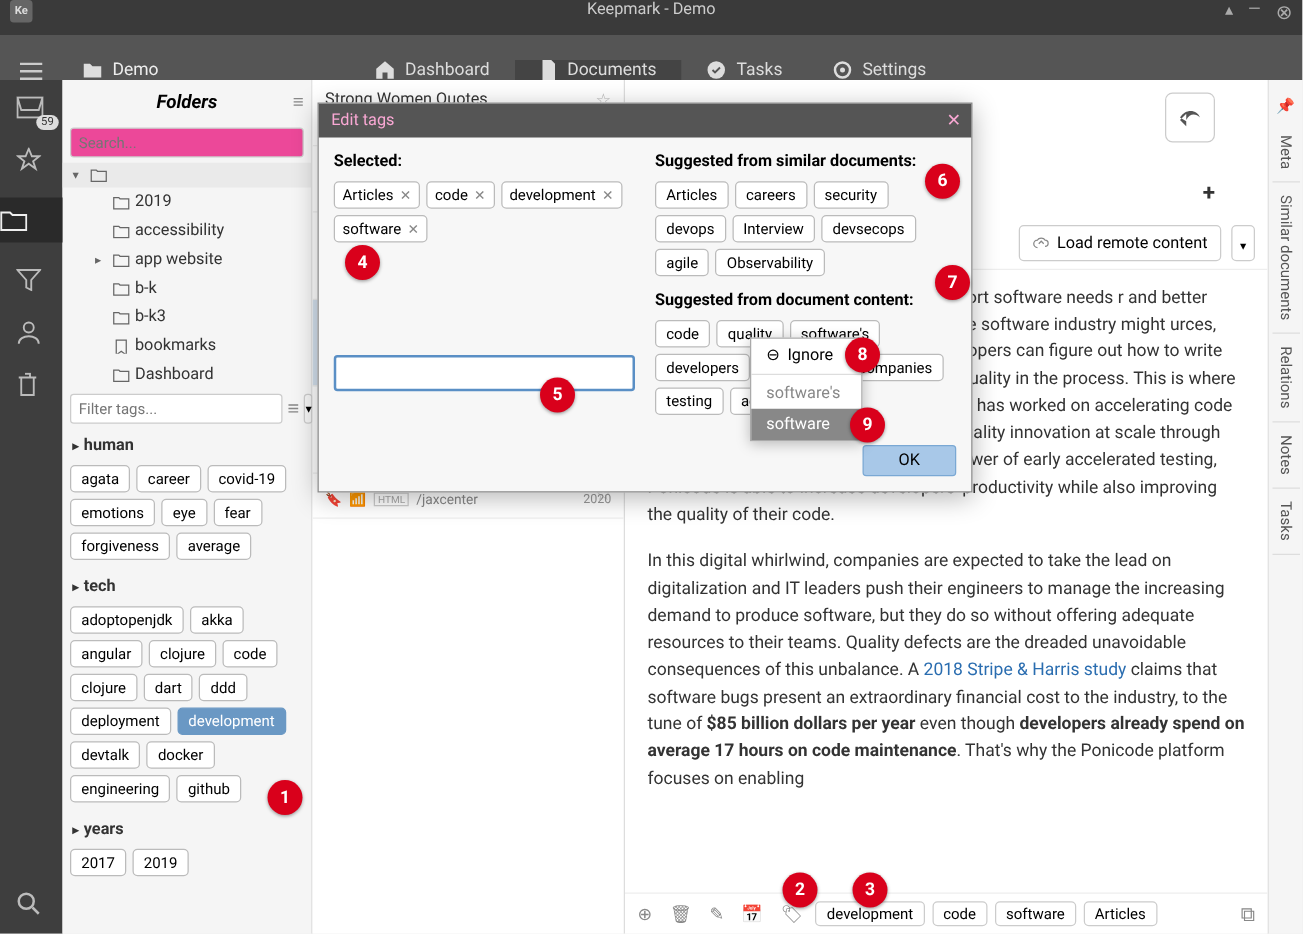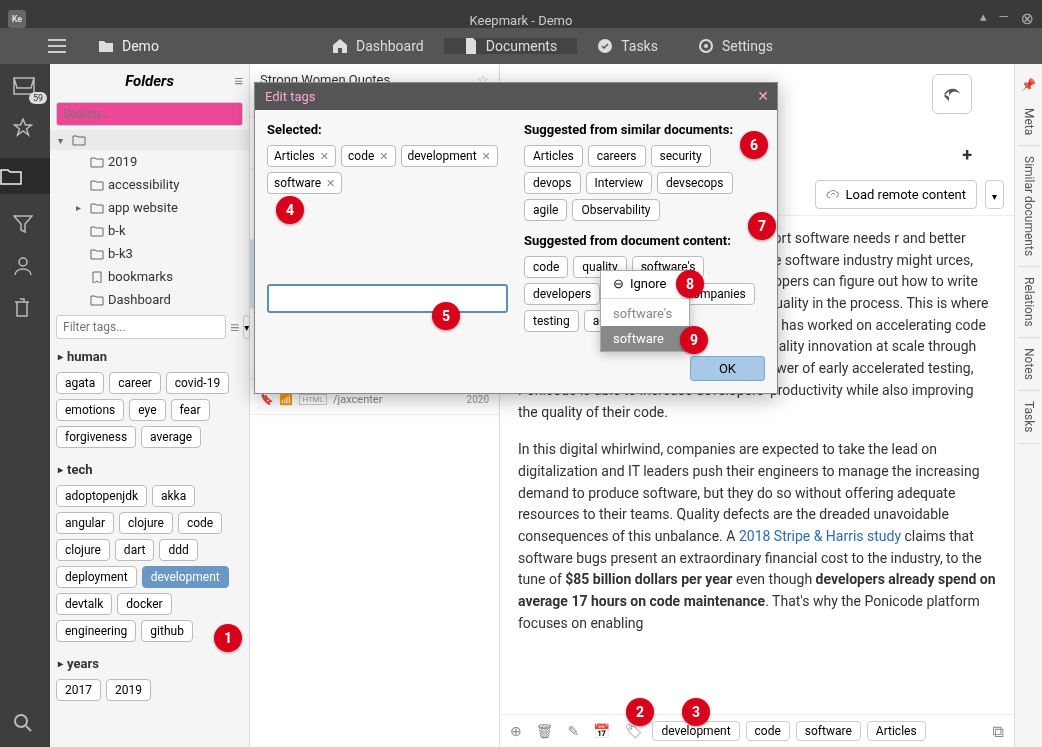--- a/index.html
+++ b/index.html
@@ -1,25 +1,25 @@
 <!DOCTYPE html>
 <html><head>
 <meta charset="utf-8">
 <style>
 * { margin: 0; padding: 0; box-sizing: border-box; font-family: -apple-system, BlinkMacSystemFont, "Segoe UI", Roboto, sans-serif; }
 body { width: 1042px; height: 747px; background: #f0f0f0; overflow: hidden; position: relative; }
 
 
-.titlebar { height: 28px; background: #3a3a3a; display: flex; align-items: flex-end; justify-content: center; position: relative; color: #ccc; font-size: 13px; }
+.titlebar { height: 28px; background: #3a3a3a; display: flex; align-items: flex-start; justify-content: center; position: relative; color: #ccc; font-size: 13px; }
 .titlebar .logo { position: absolute; left: 8px; display:flex; align-items:center; gap:4px; }
 .titlebar .window-controls { position: absolute; right: 8px; display: flex; gap: 12px; color: #aaa; }
 .titlebar .window-controls span { cursor: pointer; }
 
 
-.top-toolbar { height: 36px; background: #555; display: flex; align-items: center; padding-left: 32px; }
+.top-toolbar { height: 36px; background: #555; display: flex; align-items: flex-end; }
 .hamburger { width: 50px; display: flex; align-items: center; justify-content: center; color: #ccc; cursor: pointer; }
 .repo-name { display: flex; align-items: center; gap: 8px; color: #eee; font-size: 14px; padding: 0 16px; width: 230px; }
 .tab-bar { display: flex; flex: 1; }
 .tab-item { display: flex; align-items: center; gap: 8px; padding: 0 20px; color: #ddd; font-size: 14px; cursor: pointer; }
 .tab-item.active { background: #444; }
 
 
 .main { display: flex; height: calc(100% - 64px); }
 
 

